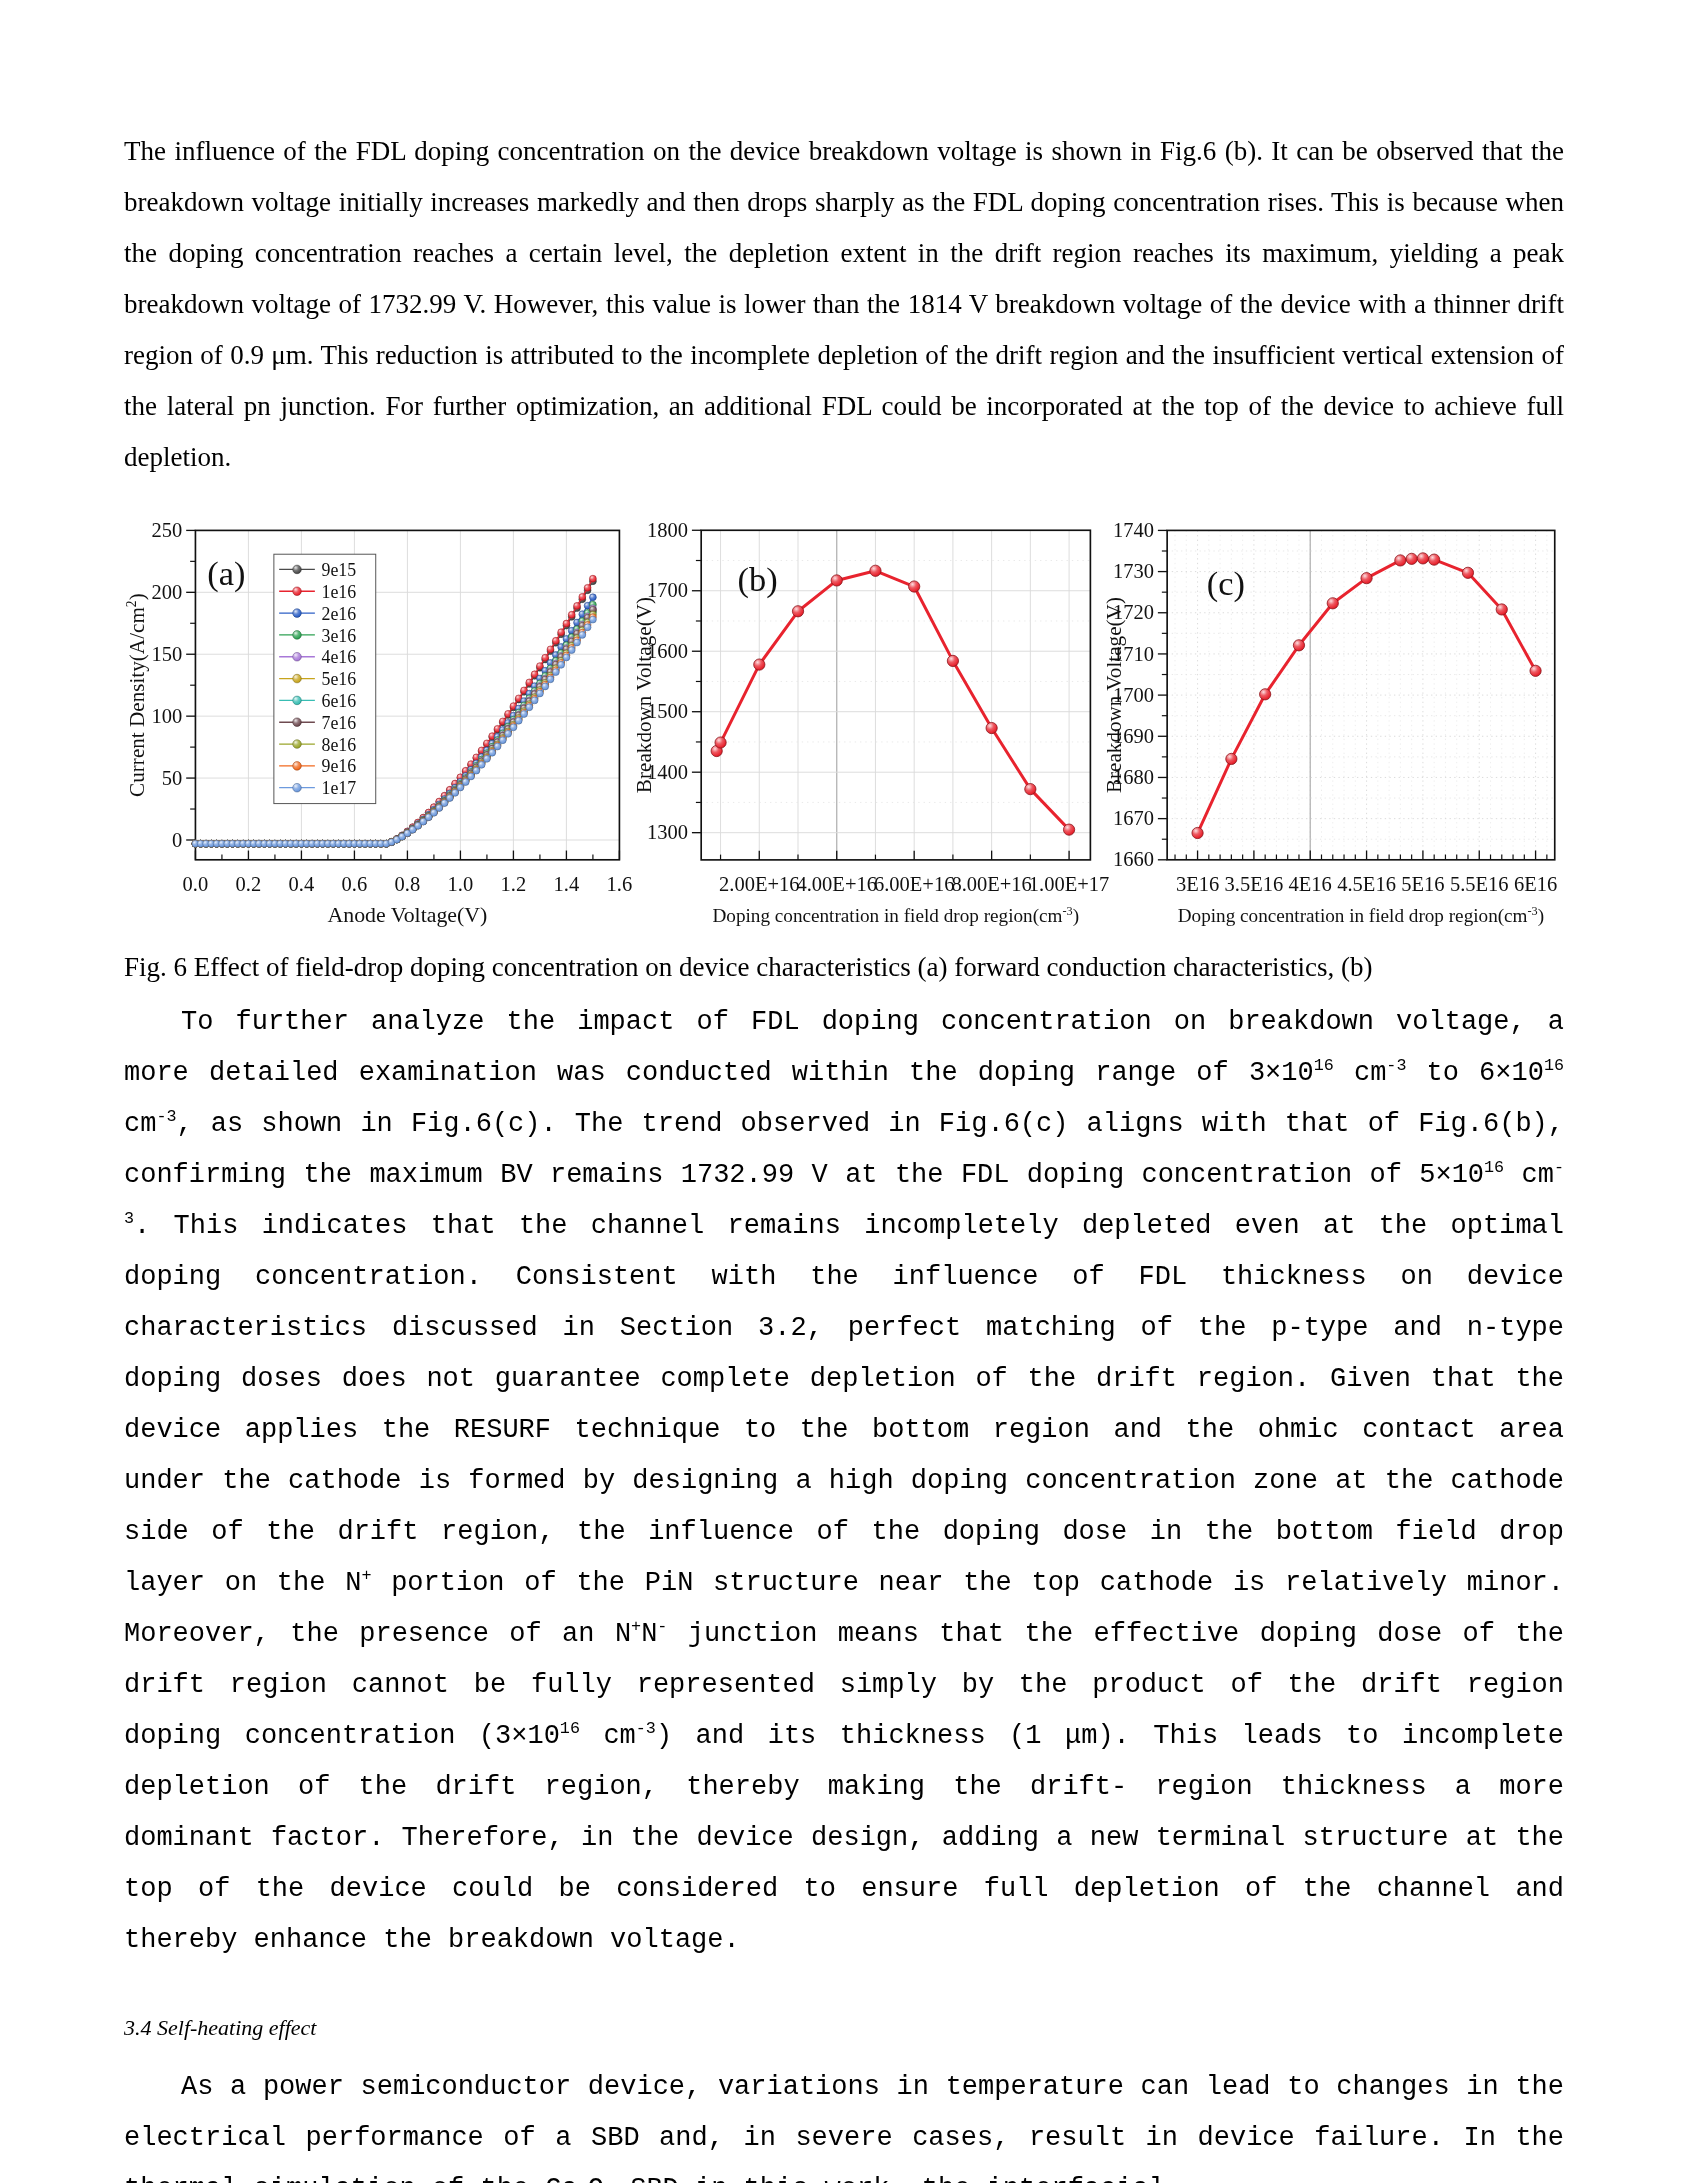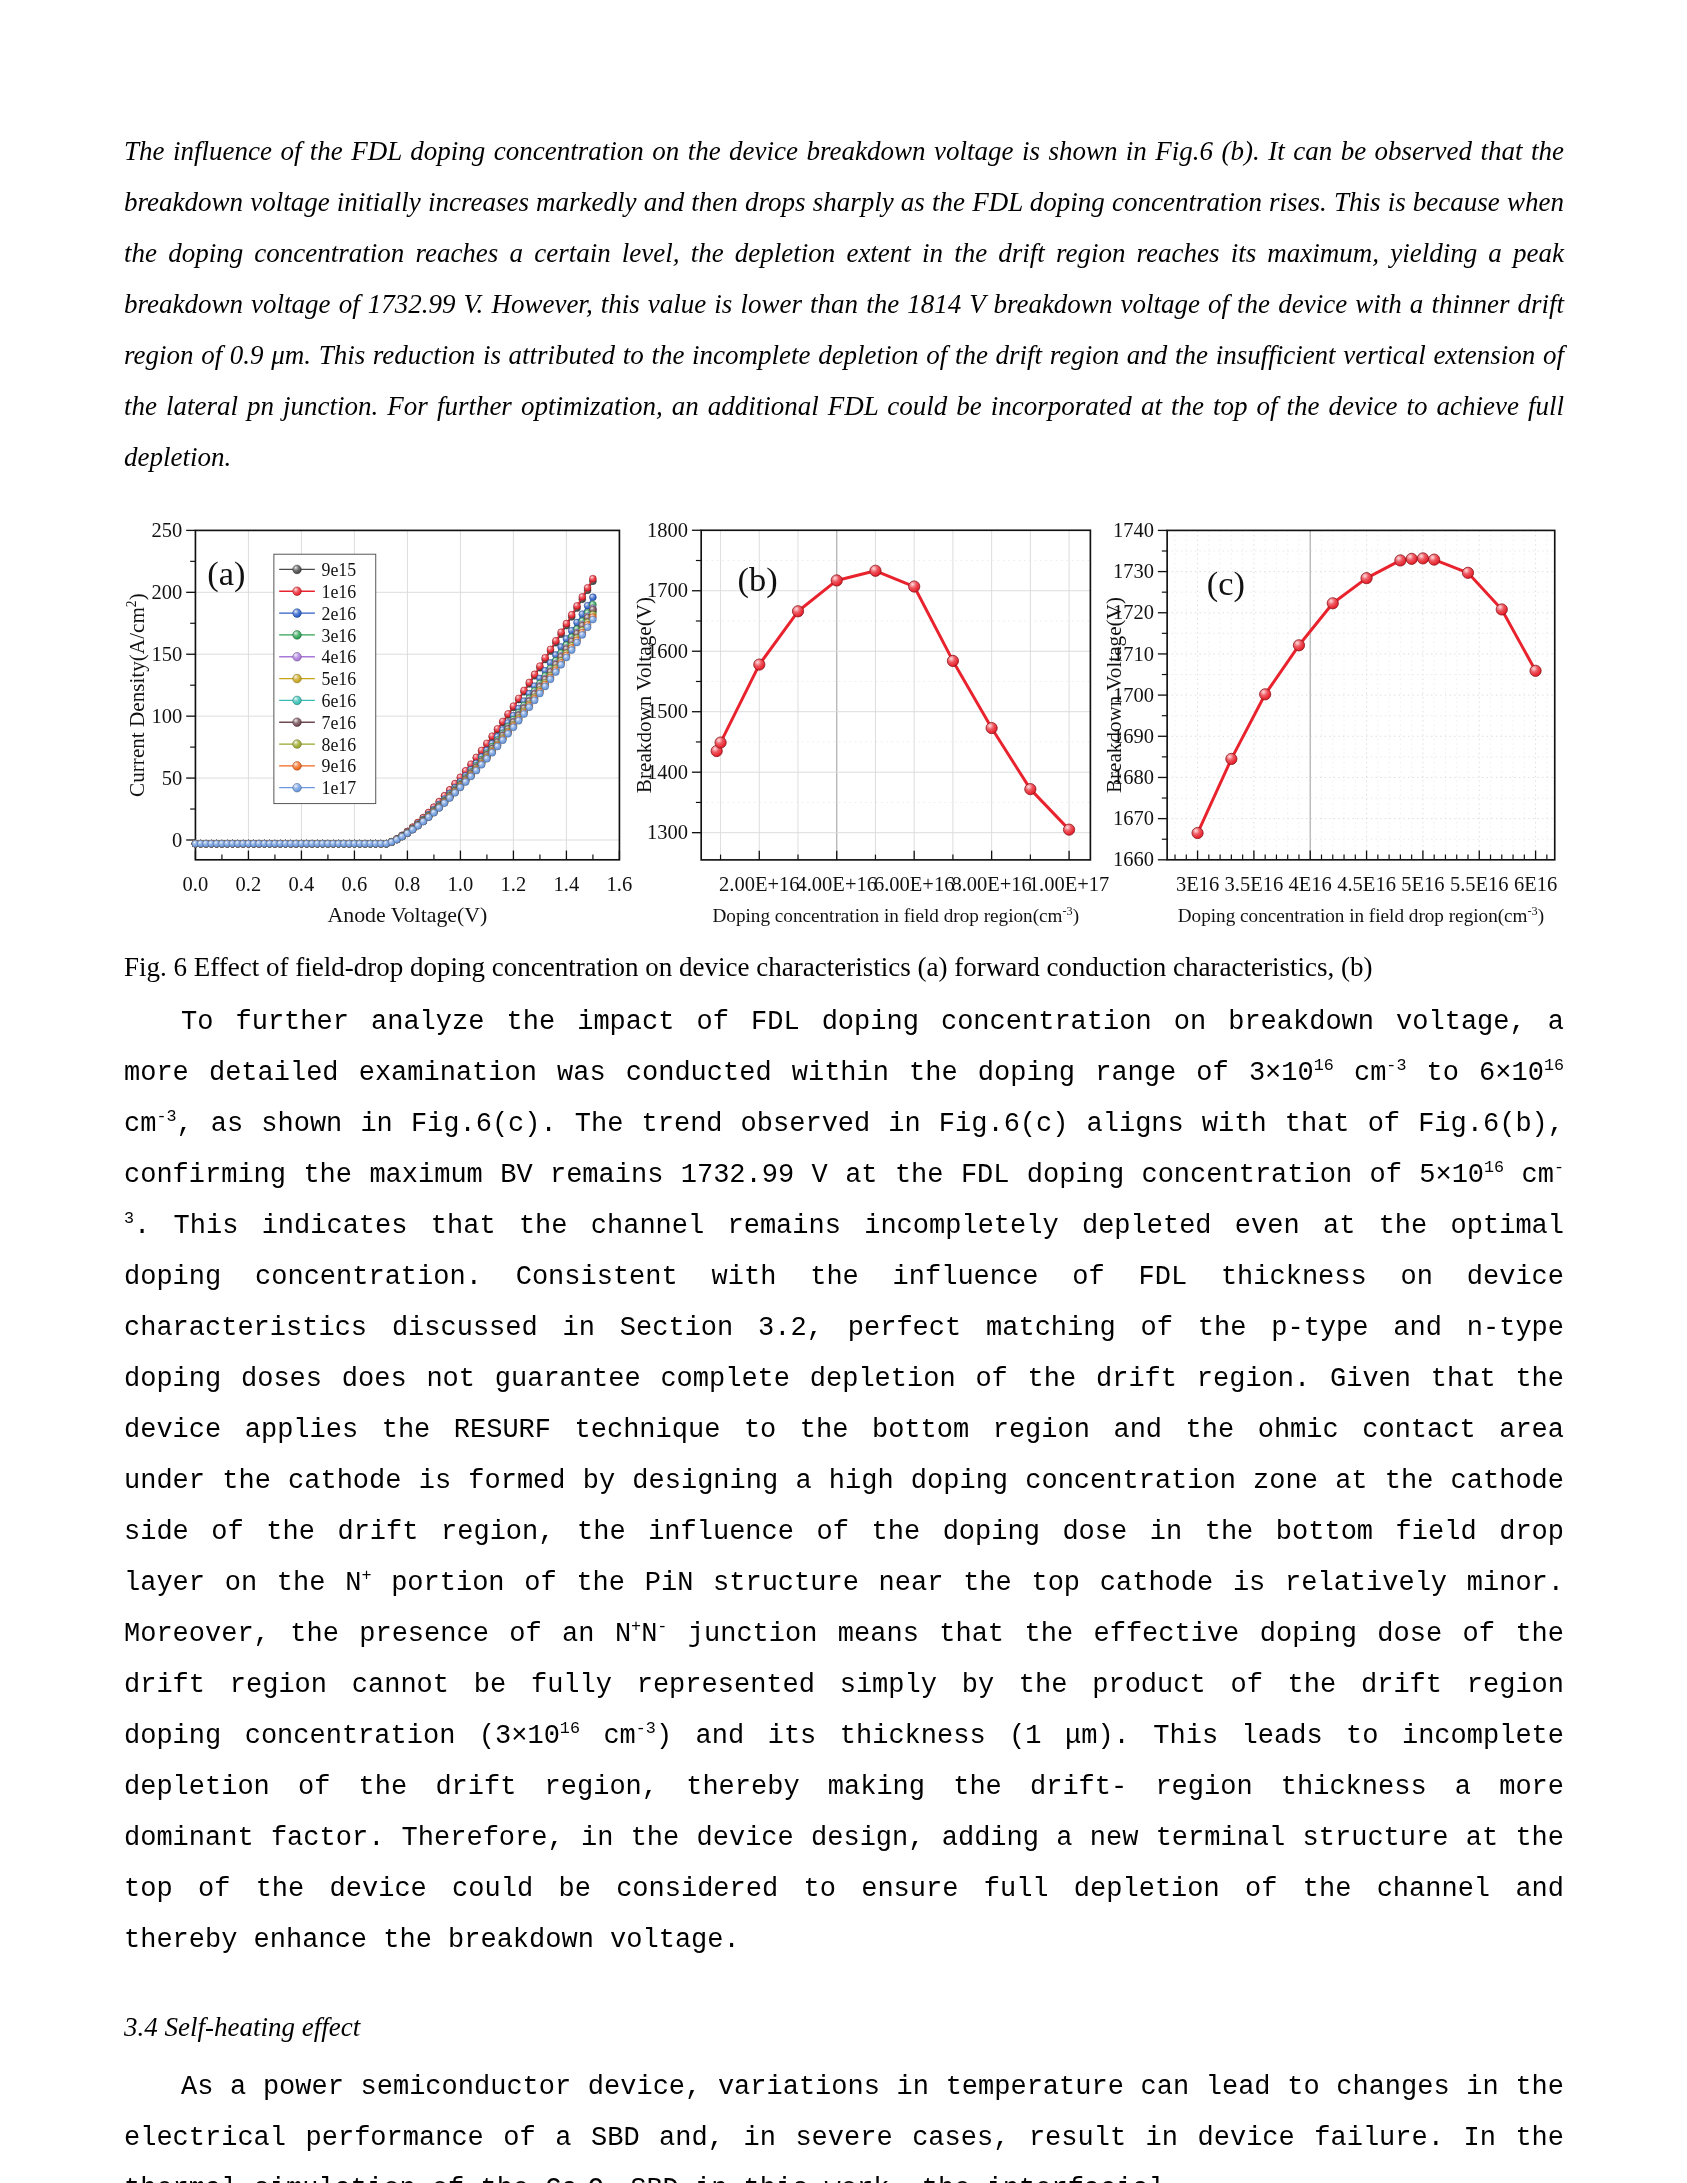--- a/index.html
+++ b/index.html
@@ -1,28 +1,28 @@
 <!DOCTYPE html>
 <html style="font-size:10.6px"><head>
 <meta charset="utf-8">
 <style>
   html,body{margin:0;padding:0;}
   body{width:1687px;height:2183px;background:#ffffff;color:#000;
        font-family:"Liberation Serif", serif;overflow:hidden;position:relative;}
   .content{position:absolute;left:124px;top:0;width:1440px;}
   .body-text{font-size:27px;line-height:51px;text-align:justify;margin:0;}
-  #p1{margin-top:126px;font-style:italic;}
+  #p1{margin-top:126px;}
   .indent{text-indent:57px;font-family:Liberation Mono, monospace;}
   #p2{margin-top:4px;}
   figure{margin:38px 0 0 0;padding:0;}
   .charts-row{display:flex;justify-content:space-between;align-items:flex-start;}
   svg{display:block;overflow:visible;}
   svg text{font-family:"Liberation Serif", serif;fill:#111;}
   figcaption{font-size:27px;line-height:51px;text-align:left;margin-top:4px;}
-  .section-heading{font-size:27px;font-style:italic;font-weight:normal;margin:36px 0 0 0;line-height:51px;}
+  .section-heading{font-size:22px;font-style:italic;font-weight:normal;margin:36px 0 0 0;line-height:51px;}
   #p3{margin-top:9.3px;}
   sup{font-size:62%;line-height:0;vertical-align:super;}
   sub{font-size:62%;line-height:0;vertical-align:sub;}
 </style>
 </head>
 <body>
 
 <div class="content">
 
   <p id="p1" class="body-text">The influence of the FDL doping concentration on the device breakdown voltage is shown in Fig.6 (b). It can be observed that the breakdown voltage initially increases markedly and then drops sharply as the FDL doping concentration rises. This is because when the doping concentration reaches a certain level, the depletion extent in the drift region reaches its maximum, yielding a peak breakdown voltage of 1732.99 V. However, this value is lower than the 1814 V breakdown voltage of the device with a thinner drift region of 0.9 μm. This reduction is attributed to the incomplete depletion of the drift region and the insufficient vertical extension of the lateral pn junction. For further optimization, an additional FDL could be incorporated at the top of the device to achieve full depletion.</p>

